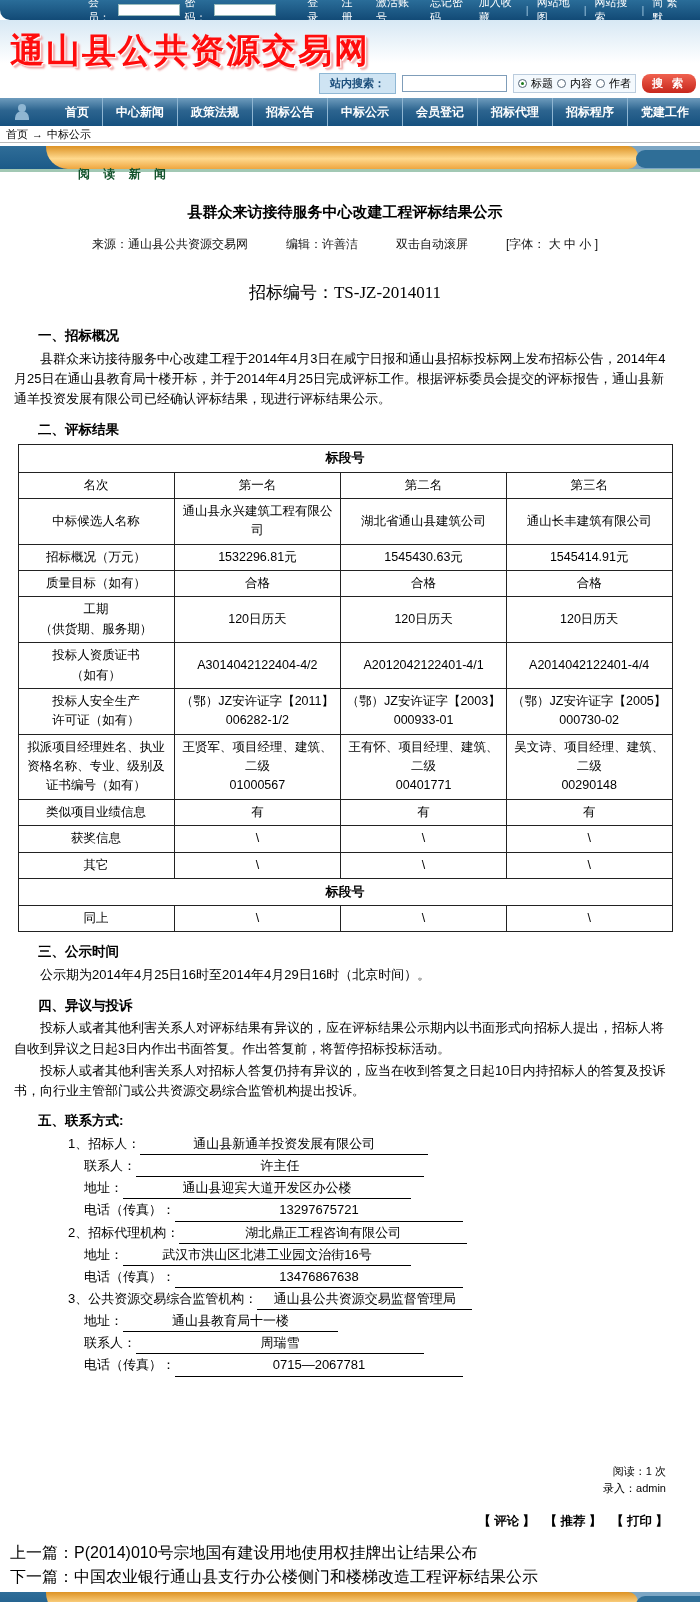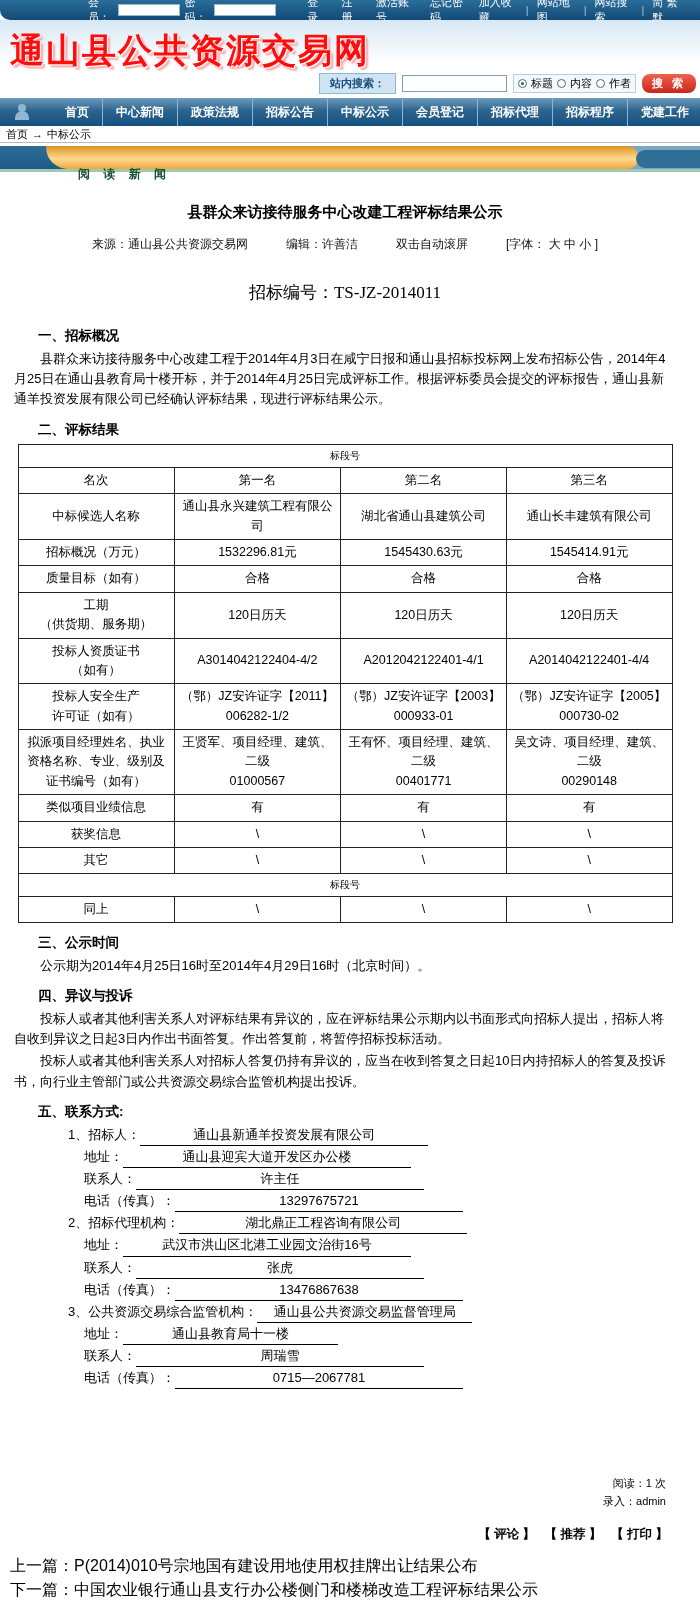--- a/index.html
+++ b/index.html
@@ -49,21 +49,21 @@
   .content { padding:6px 20px 0 10px; font-size:13px; line-height:1.55; }
   .a-title { text-align:center; font-size:15px; font-weight:bold; margin-top:22px; }
   .a-meta { display:flex; justify-content:center; gap:38px; font-size:12px; margin-top:12px; color:#111; }
   .a-meta .fontctl a { cursor:pointer; text-decoration:none; color:#111; }
   .bid-no { text-align:center; font-size:17px; margin:26px 0 20px 0; font-family:"Liberation Serif","DejaVu Serif",serif; }
   .sec-h { font-weight:bold; margin:10px 0 2px 28px; font-size:13.5px; }
   .para { text-indent:2em; margin:2px 4px; }
   
   table.result { border-collapse:collapse; width:655px; margin:4px auto 2px auto; font-size:12.5px; }
   table.result td { border:1px solid #222; text-align:center; padding:3px 4px; vertical-align:middle; white-space:pre-line; }
-  table.result .span-h { font-weight:normal; font-size:10px; }
+  table.result .span-h { font-weight:bold; font-size:13px; }
   table.result td.lbl { width:156px; }
   
   .contact-item { margin-left:58px; margin-top:1px; }
   .contact-sub { margin-left:74px; margin-top:1px; }
   .uval { display:inline-block; border-bottom:1px solid #000; min-width:288px; text-align:center; }
   .uval.short { min-width:215px; }
   
   .readinfo { text-align:right; font-size:11px; padding-right:14px; line-height:1.6; }
   .actions { text-align:right; font-size:12.5px; font-weight:bold; padding-right:12px; margin-top:14px; }
   .actions span { cursor:pointer; margin-left:6px; }
@@ -259,26 +259,25 @@
 
     <div class="sec-h">三、公示时间</div>
     <div class="para">公示期为2014年4月25日16时至2014年4月29日16时（北京时间）。</div>
     <div class="sec-h">四、异议与投诉</div>
     <div class="para">投标人或者其他利害关系人对评标结果有异议的，应在评标结果公示期内以书面形式向招标人提出，招标人将自收到异议之日起3日内作出书面答复。作出答复前，将暂停招标投标活动。</div>
     <div class="para">投标人或者其他利害关系人对招标人答复仍持有异议的，应当在收到答复之日起10日内持招标人的答复及投诉书，向行业主管部门或公共资源交易综合监管机构提出投诉。</div>
     <div class="sec-h">五、联系方式:</div>
 
     <div id="contact-list">
         <div class="contact-item"><span>1、</span><span>招标人：</span><span class="uval">通山县新通羊投资发展有限公司</span></div>
+        <div class="contact-sub"><span>联系人：</span><span class="uval">许主任</span></div>
         <div class="contact-sub"><span>地址：</span><span class="uval">通山县迎宾大道开发区办公楼</span></div>
-        <div class="contact-sub"><span>联系人：</span><span class="uval">许主任</span></div>
         <div class="contact-sub"><span>电话（传真）：</span><span class="uval">13297675721</span></div>
         <div class="contact-item"><span>2、</span><span>招标代理机构：</span><span class="uval">湖北鼎正工程咨询有限公司</span></div>
         <div class="contact-sub"><span>地址：</span><span class="uval">武汉市洪山区北港工业园文治街16号</span></div>
-        <div class="contact-sub"><span>联系人：</span><span class="uval">张虎</span></div>
         <div class="contact-sub"><span>电话（传真）：</span><span class="uval">13476867638</span></div>
         <div class="contact-item"><span>3、</span><span>公共资源交易综合监管机构：</span><span class="uval short">通山县公共资源交易监督管理局</span></div>
         <div class="contact-sub"><span>地址：</span><span class="uval short">通山县教育局十一楼</span></div>
         <div class="contact-sub"><span>联系人：</span><span class="uval">周瑞雪</span></div>
         <div class="contact-sub"><span>电话（传真）：</span><span class="uval">0715—2067781</span></div>
       </div>
 
     <div style="height:86px;"></div>
 
     <div class="readinfo">

